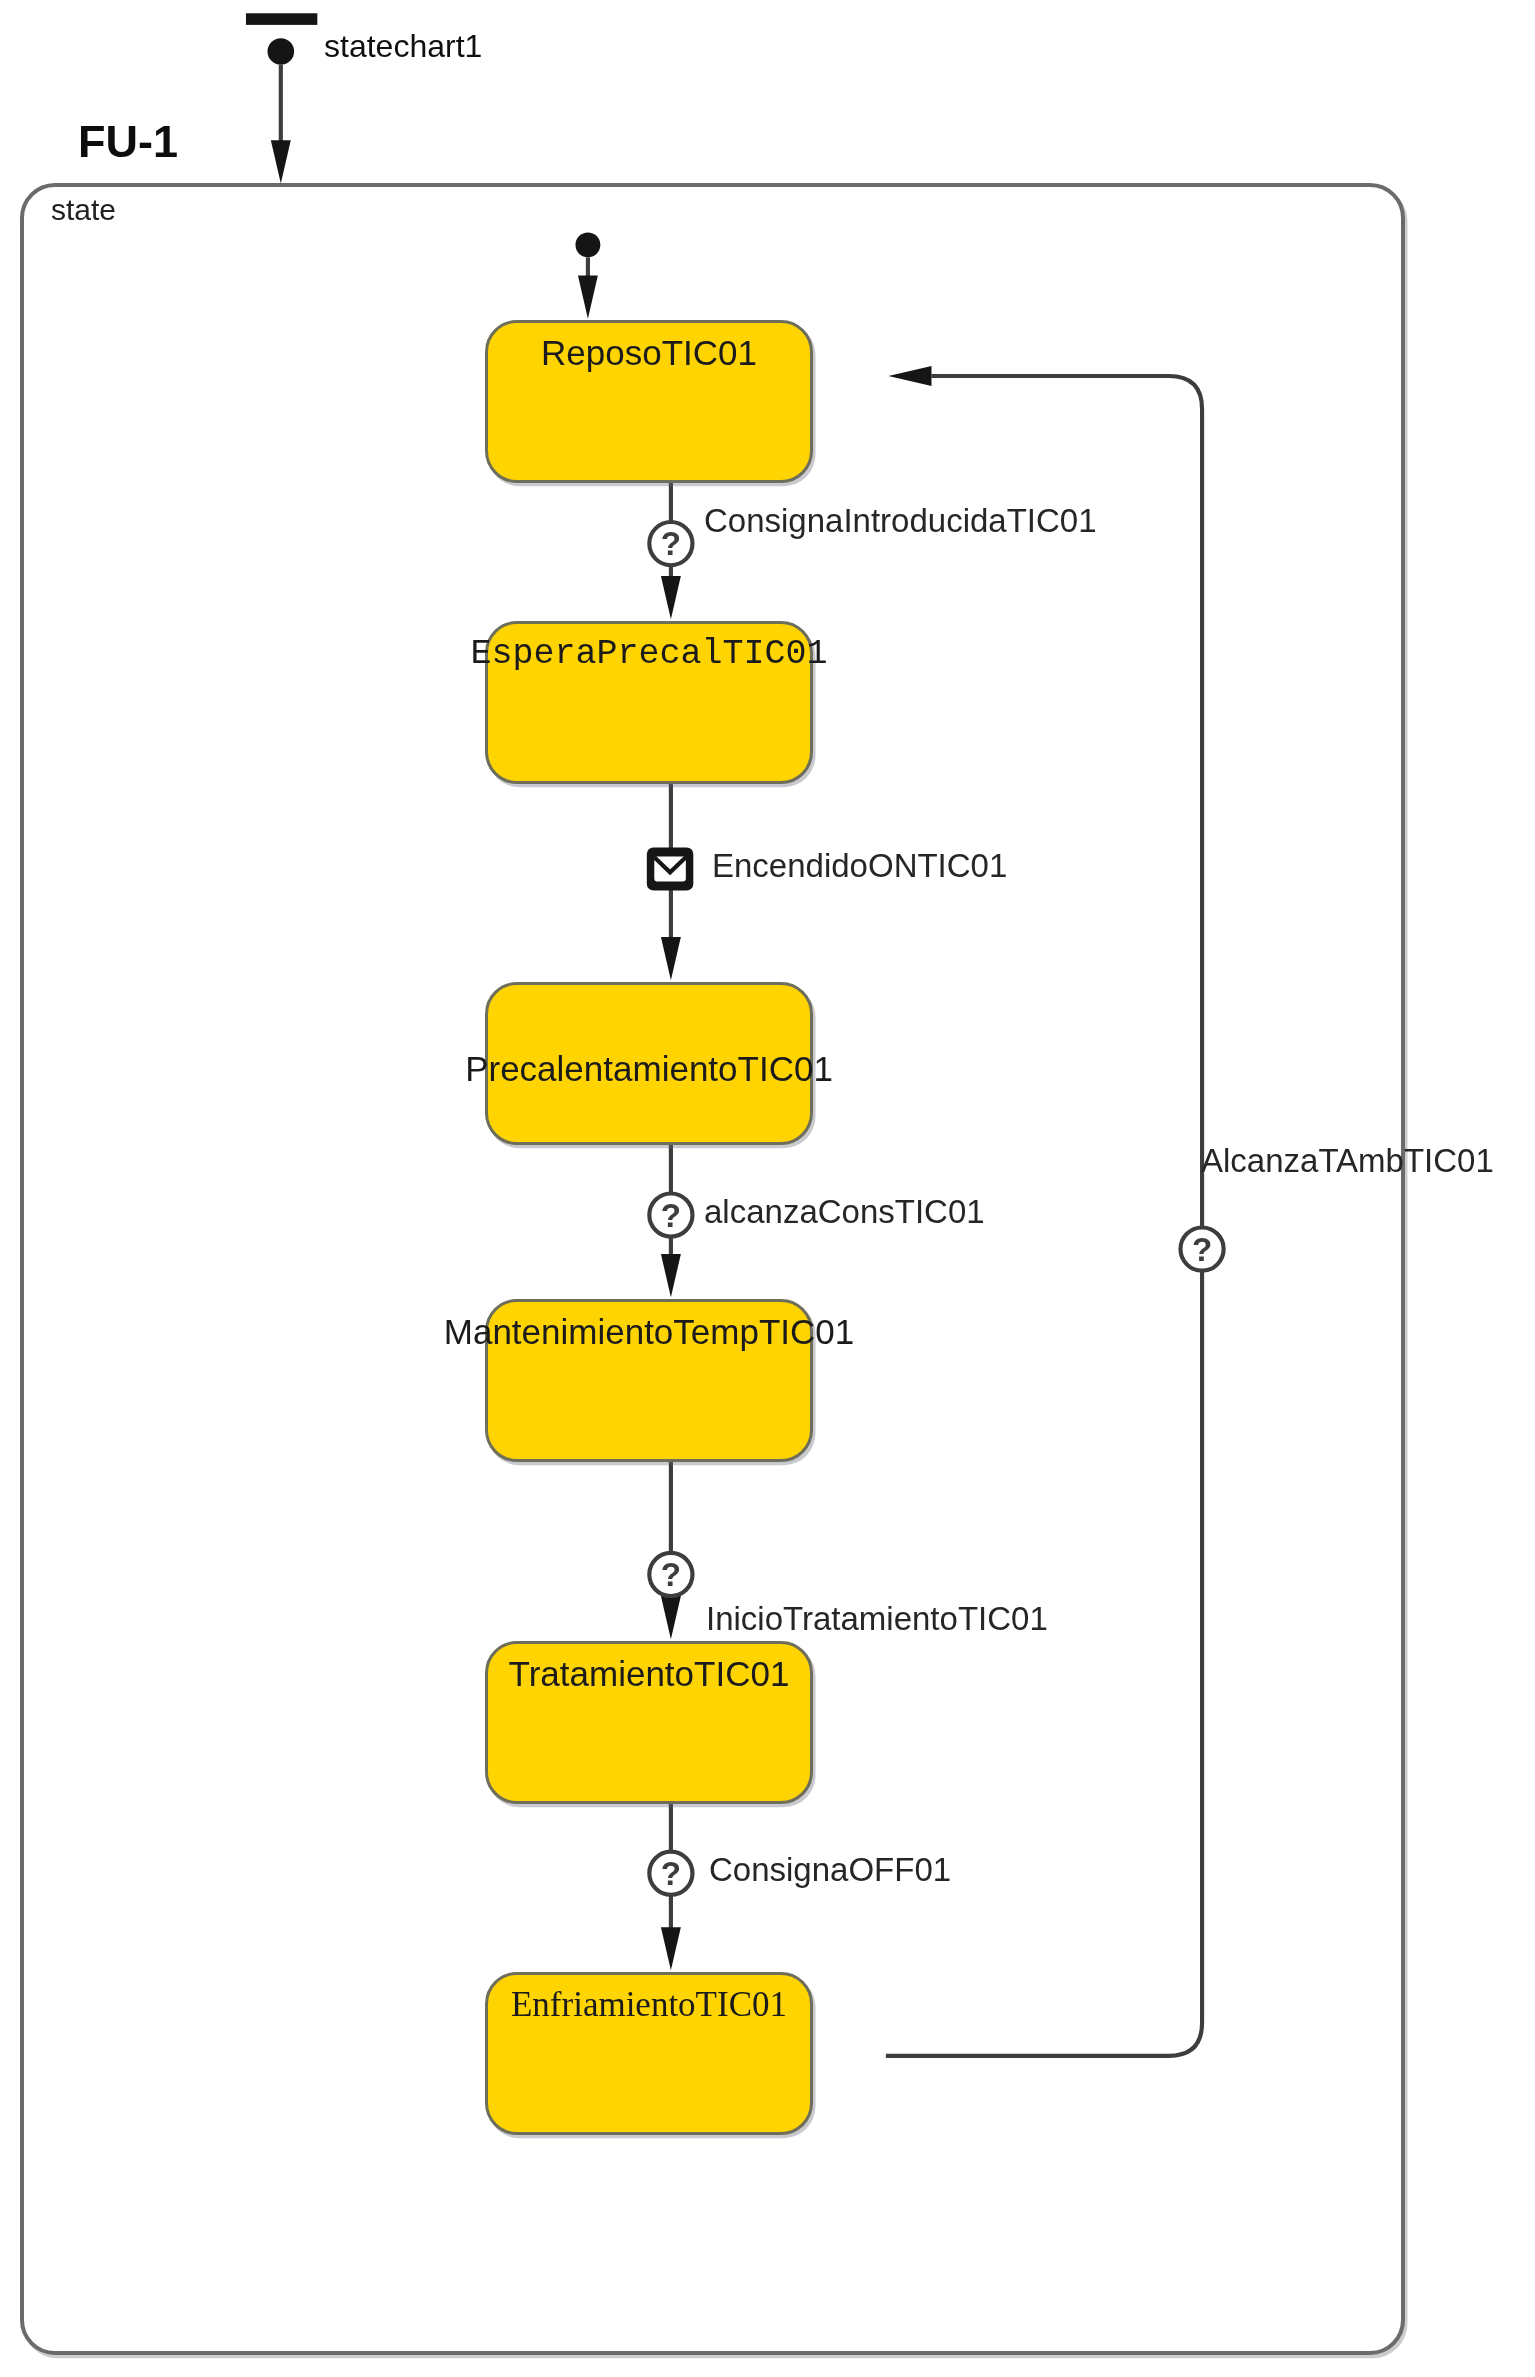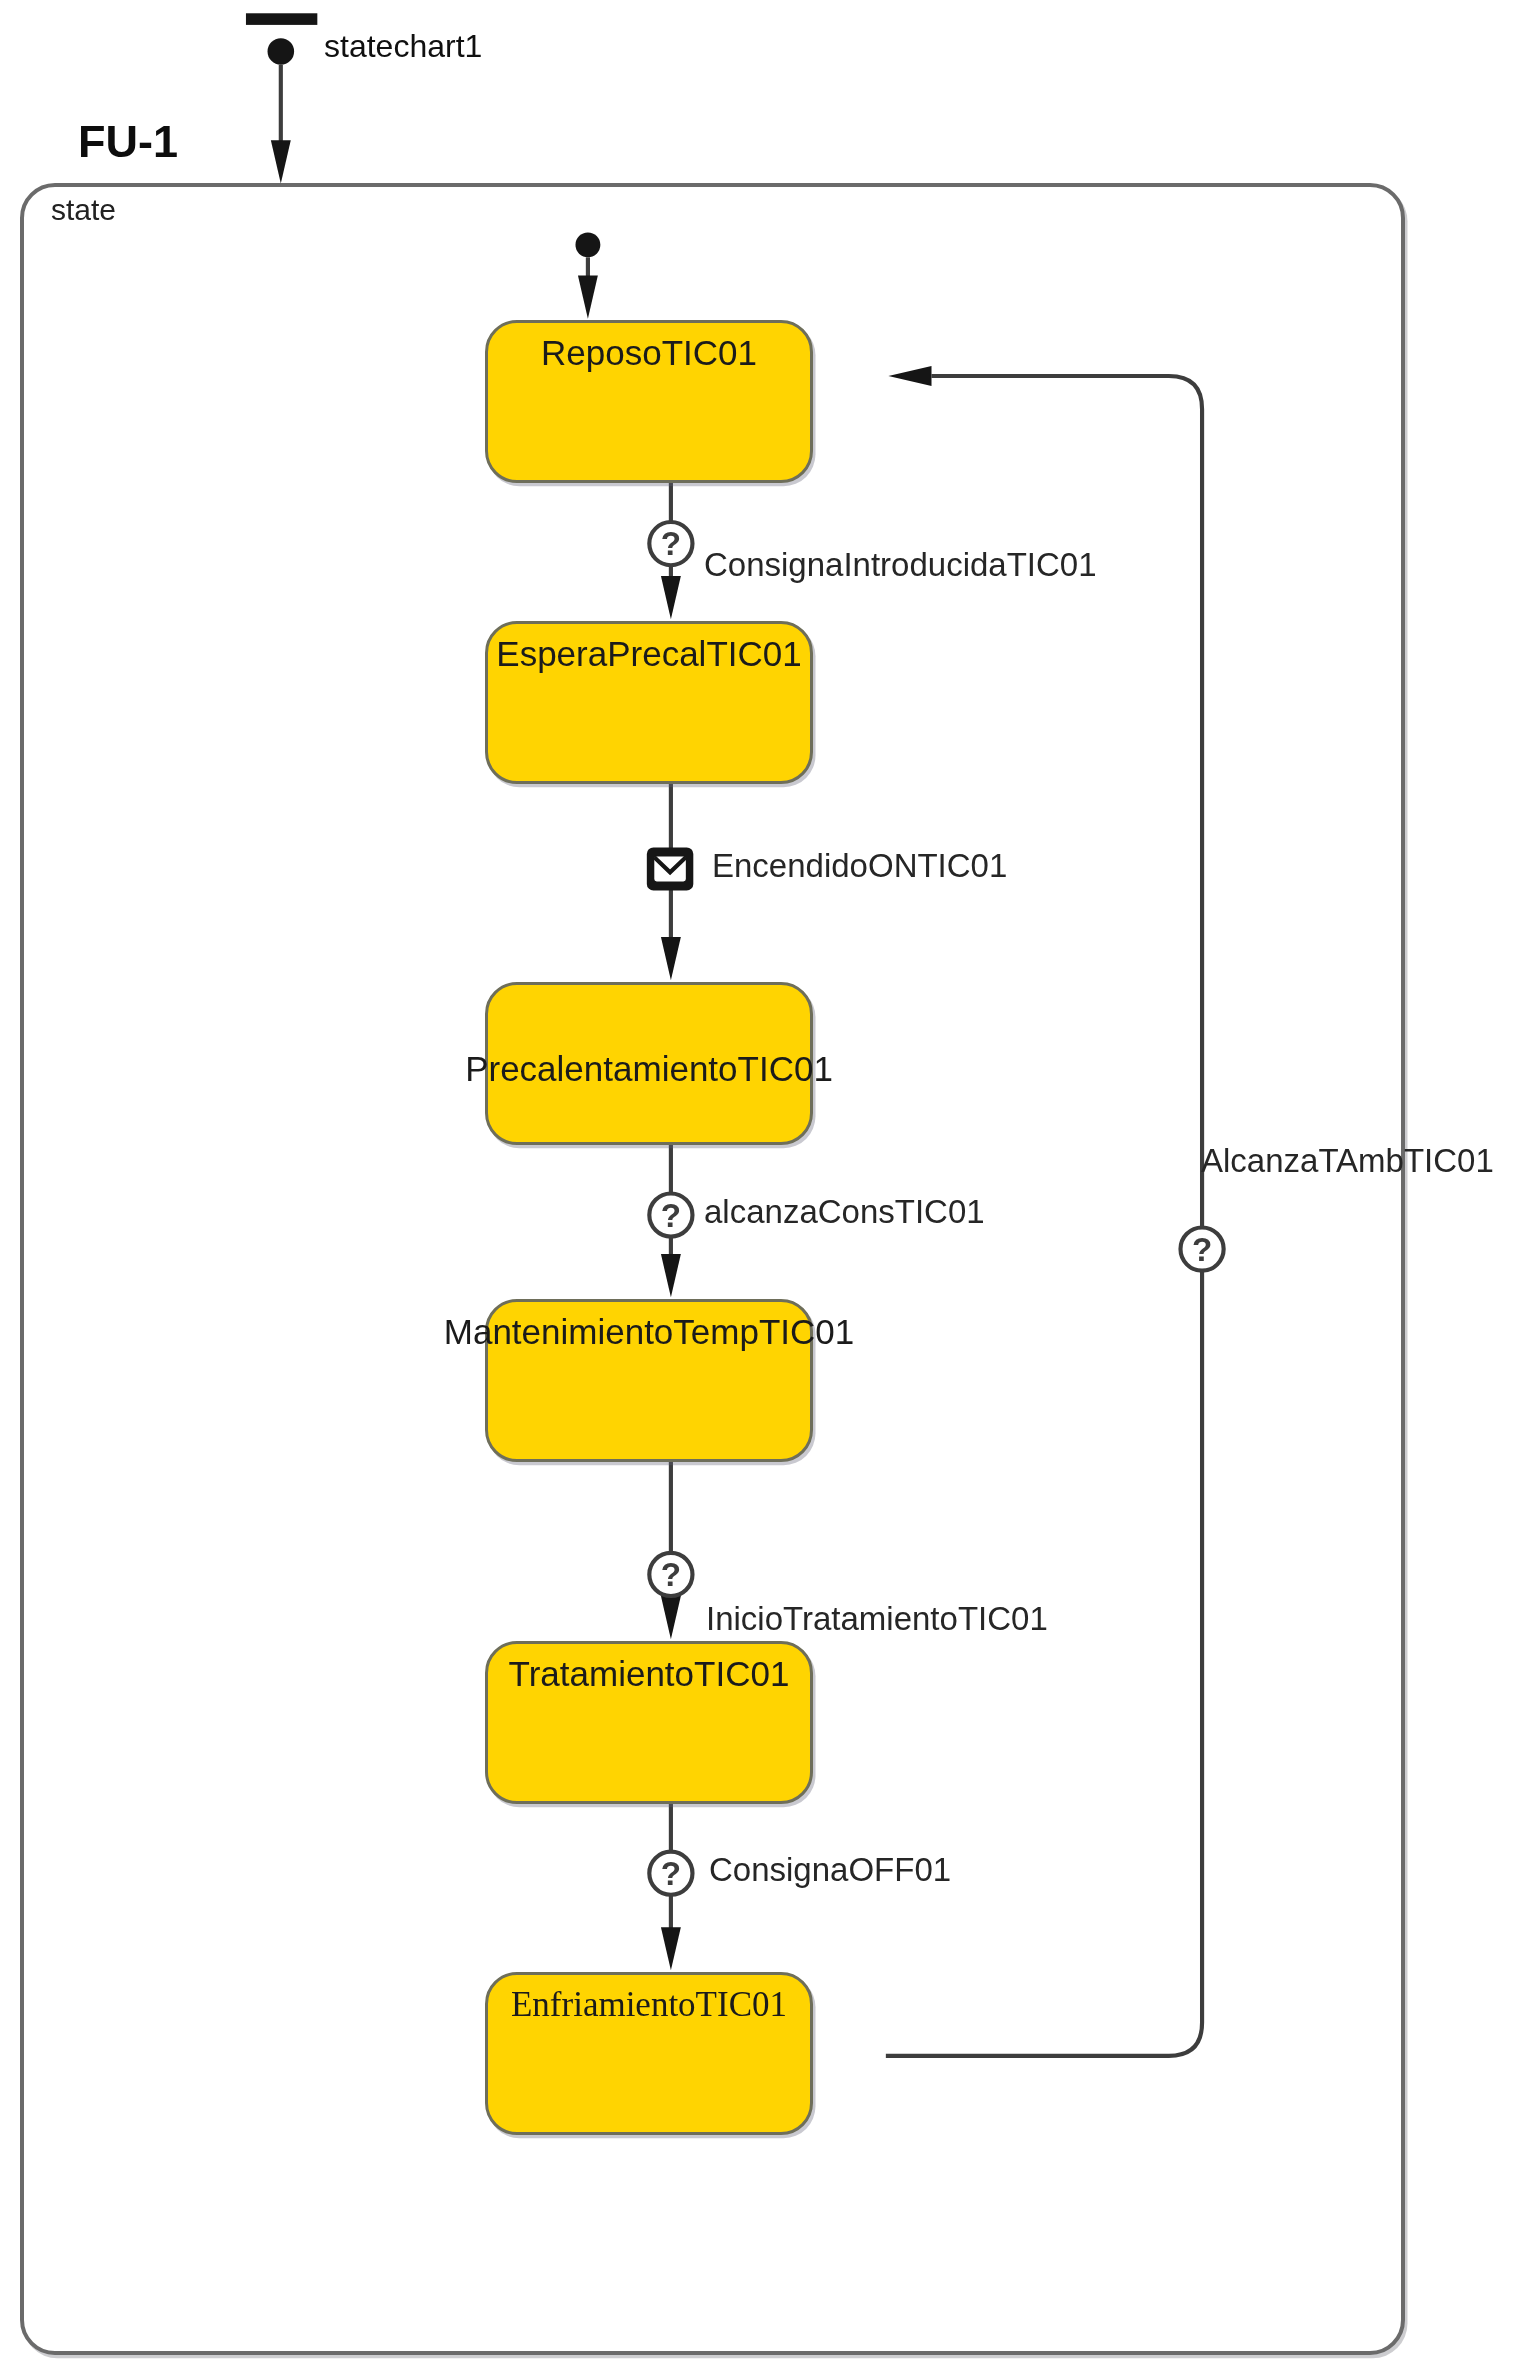--- a/index.html
+++ b/index.html
@@ -120,37 +120,37 @@
       <path class="wire" d="M1067 2477 H 1408 Q 1448 2477 1448 2437 V 493 Q 1448 453 1408 453 H 1122"></path>
       <polygon class="solid" points="1070,453 1122,441 1122,465"></polygon>
       <circle class="qcircle" cx="1448" cy="1505" r="26"></circle>
       <text class="qmark" x="1448" y="1519">?</text>
     </g>
   </svg>
 
   <div class="state" style="top:320px;">
     <span class="state-label">ReposoTIC01</span>
   </div>
-  <div class="state" style="top:621px;">
+  <div class="state" style="top:621px;font-family:Liberation Mono, monospace;">
     <span class="state-label">EsperaPrecalTIC01</span>
   </div>
   <div class="state" style="top:982px;align-items:center;">
     <span class="state-label">PrecalentamientoTIC01</span>
   </div>
   <div class="state" style="top:1299px;">
     <span class="state-label">MantenimientoTempTIC01</span>
   </div>
   <div class="state" style="top:1641px;">
     <span class="state-label">TratamientoTIC01</span>
   </div>
   <div class="state" style="top:1972px;font-family:Liberation Serif, serif;">
     <span class="state-label">EnfriamientoTIC01</span>
   </div>
 
-  <div class="tlabel" style="left:704px;top:501px;margin-top:44px;">ConsignaIntroducidaTIC01</div>
+  <div class="tlabel" style="left:704px;top:501px;">ConsignaIntroducidaTIC01</div>
   <div class="tlabel" style="left:712px;top:846px;">EncendidoONTIC01</div>
   <div class="tlabel" style="left:704px;top:1192px;">alcanzaConsTIC01</div>
   <div class="tlabel" style="left:706px;top:1599px;">InicioTratamientoTIC01</div>
   <div class="tlabel" style="left:709px;top:1850px;">ConsignaOFF01</div>
   <div class="tlabel" style="left:1185px;top:1141px;margin-left:16px;">AlcanzaTAmbTIC01</div>
 
 </div>
 
 
 </body></html>

